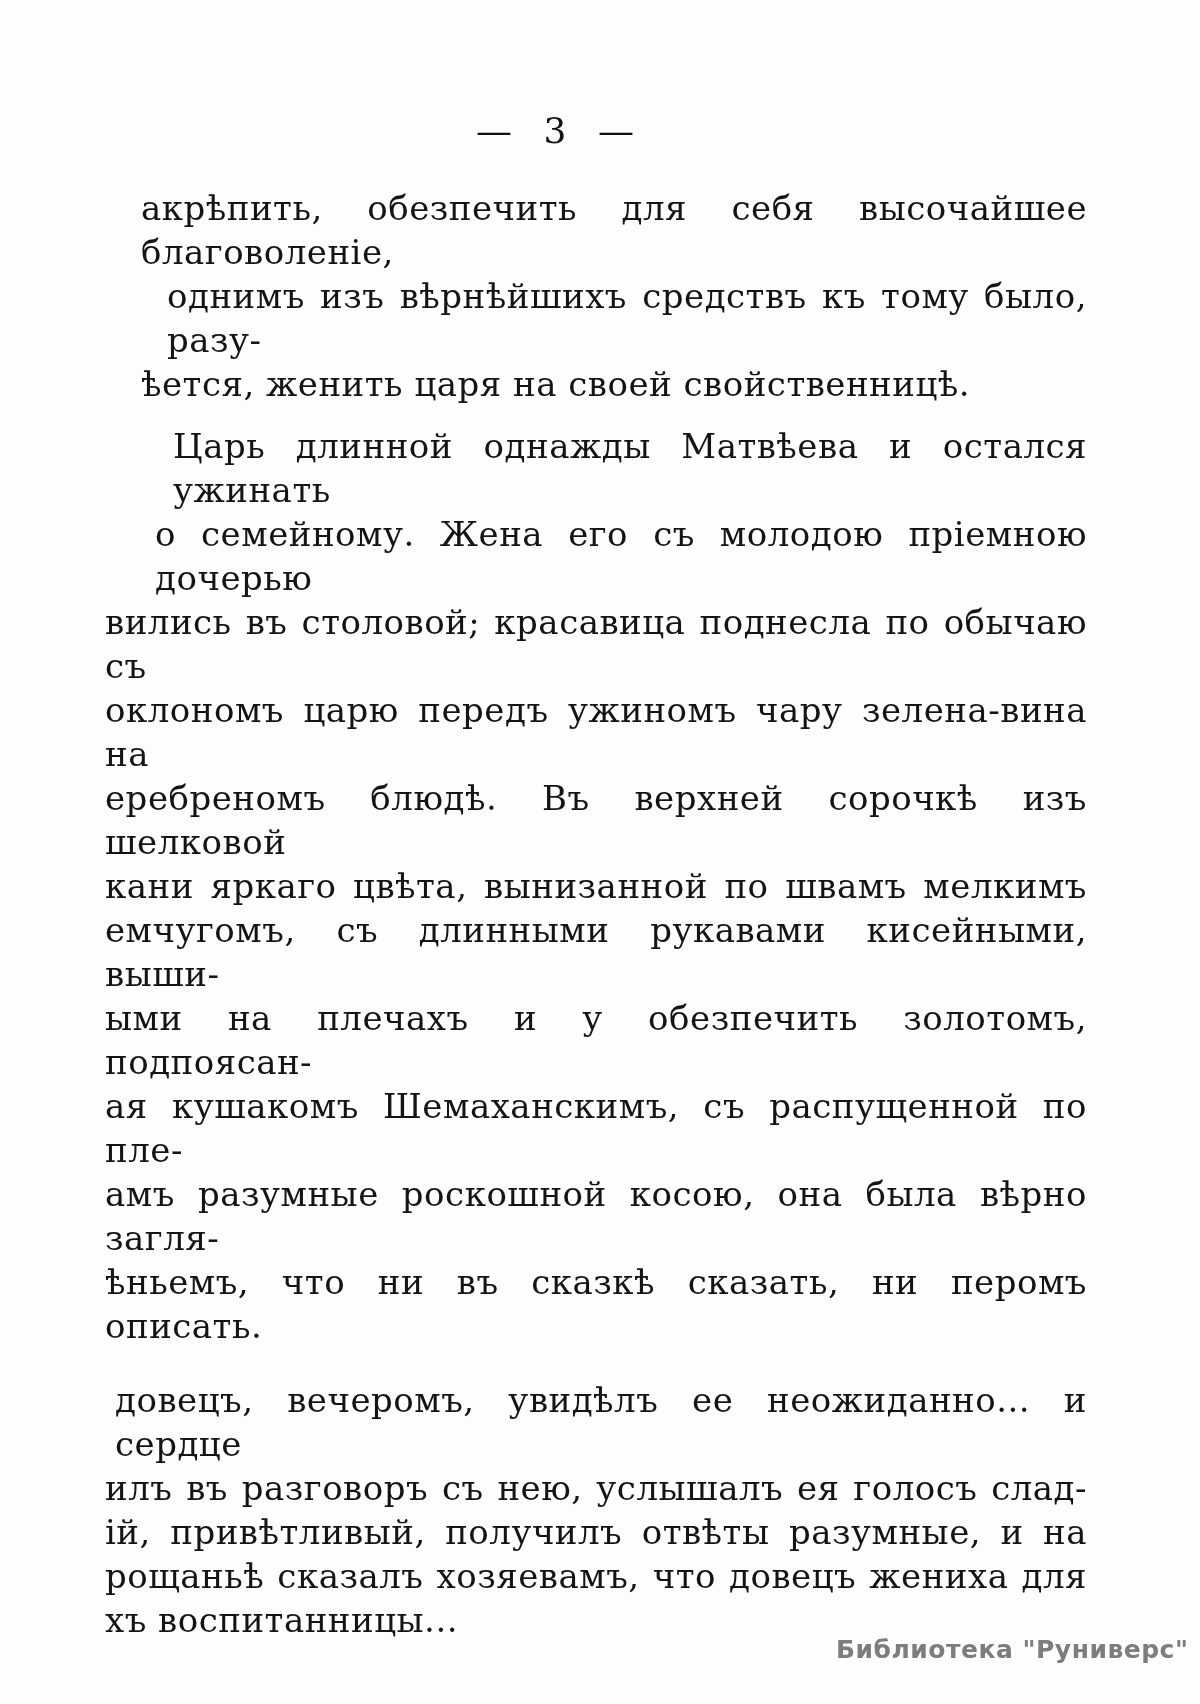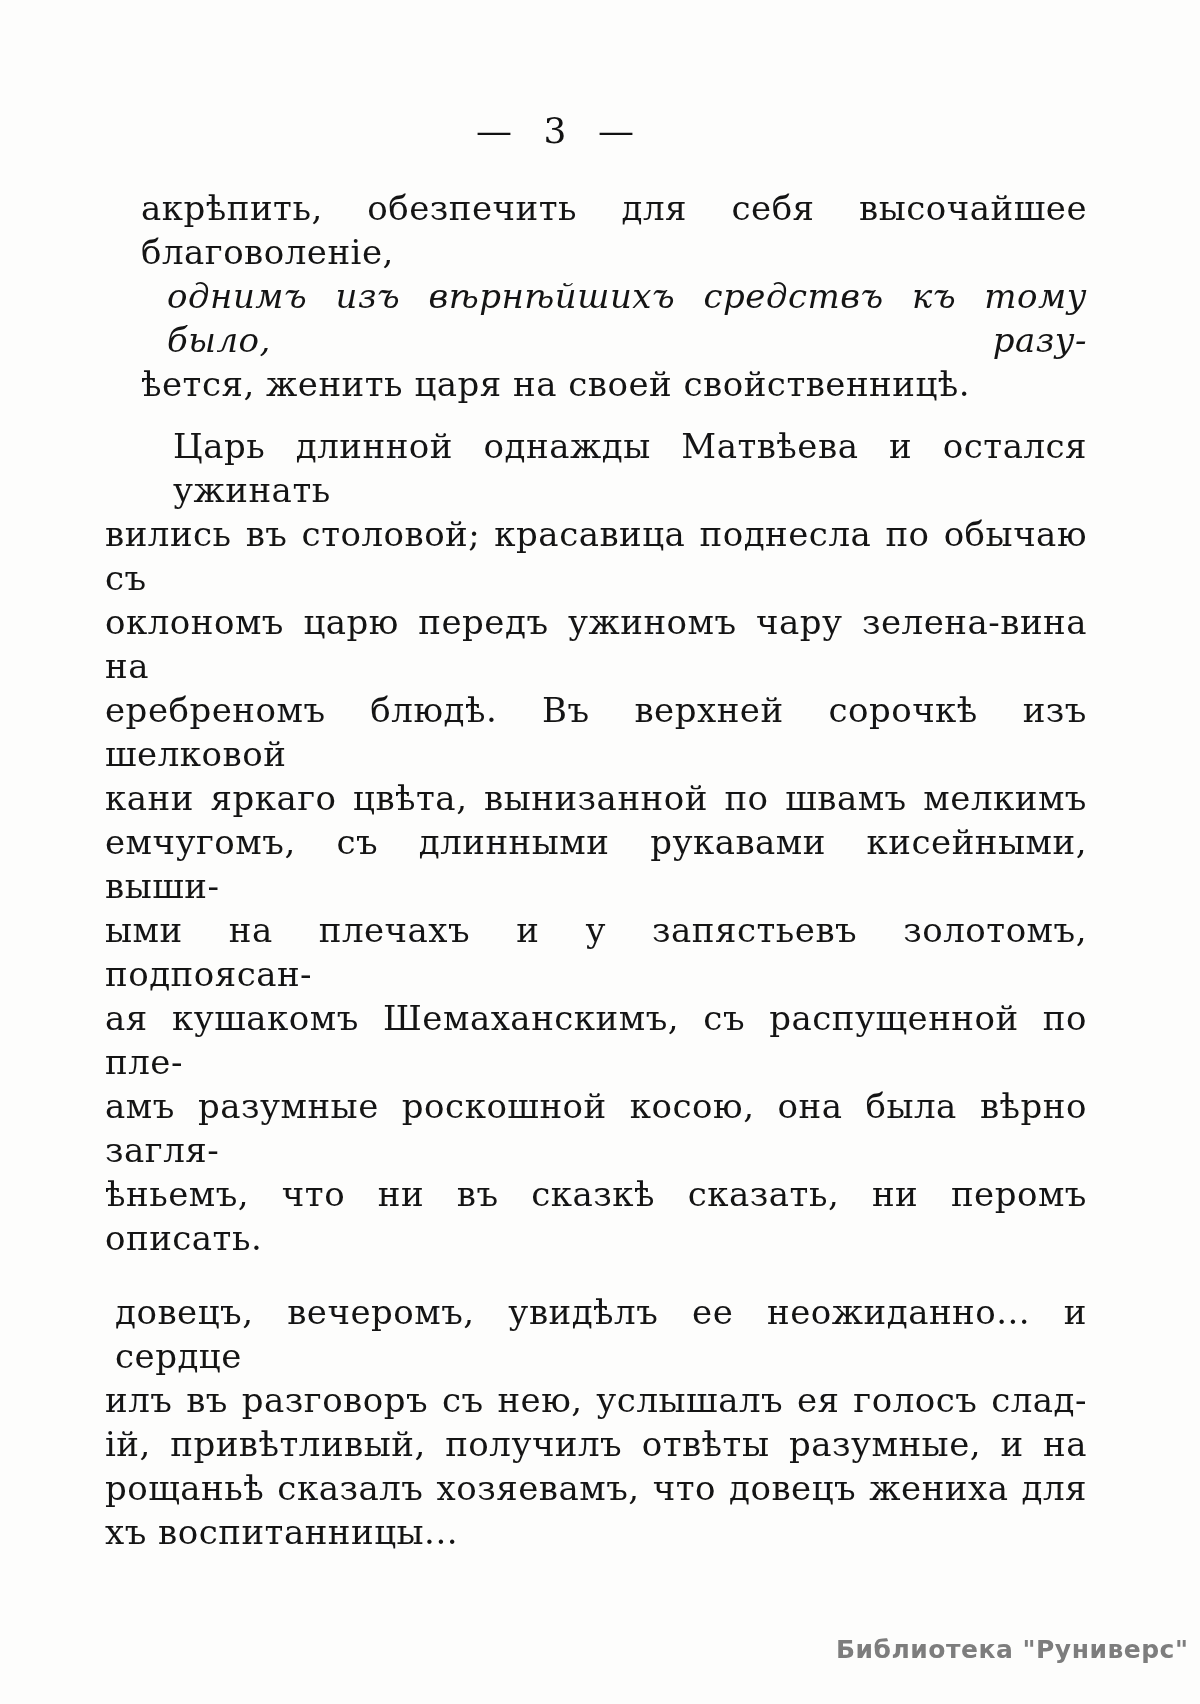--- a/index.html
+++ b/index.html
@@ -49,21 +49,21 @@
   }
   .line.endline {
     text-align: right;
     text-align-last: left;
   }
   
   .ind-10 { padding-left: 10px; margin-top: 30px; }
   .ind-36 { padding-left: 36px; }
   .ind-40 { padding-left: 40px; }
   .ind-50 { padding-left: 50px; }
-  .ind-62 { padding-left: 62px; font-style: italic; }
+  .ind-62 { padding-left: 62px; }
   .ind-68 { padding-left: 68px; }
   .watermark {
     position: absolute;
     left: 836px;
     top: 1634px;
     font-family: "DejaVu Sans", sans-serif;
     font-weight: bold;
     font-size: 25px;
     line-height: 32px;
     color: #7d7d7d;
@@ -80,26 +80,27 @@
   <div class="text-block">
 
     <div class="para">
       <div class="line ind-36">акрѣпить, обезпечить для себя высочайшее благоволеніе,</div>
       <div class="line ind-62">однимъ изъ вѣрнѣйшихъ средствъ къ тому было, разу-</div>
       <div class="line endline ind-36">ѣется, женить царя на своей свойственницѣ.</div>
     </div>
 
     <div class="para">
       <div class="line ind-68">Царь длинной однажды Матвѣева и остался ужинать</div>
+      <div class="line ind-50">о семейному. Жена его съ молодою пріемною дочерью</div>
       <div class="line">вились въ столовой; красавица поднесла по обычаю съ</div>
       <div class="line">оклономъ царю передъ ужиномъ чару зелена-вина на</div>
       <div class="line">еребреномъ блюдѣ. Въ верхней сорочкѣ изъ шелковой</div>
       <div class="line">кани яркаго цвѣта, вынизанной по швамъ мелкимъ</div>
       <div class="line">емчугомъ, съ длинными рукавами кисейными, выши-</div>
-      <div class="line">ыми на плечахъ и у запястьевъ золотомъ, подпоясан-</div>
+      <div class="line">ыми на плечахъ и у обезпечить золотомъ, подпоясан-</div>
       <div class="line">ая кушакомъ Шемаханскимъ, съ распущенной по пле-</div>
       <div class="line">амъ разумные роскошной косою, она была вѣрно загля-</div>
       <div class="line">ѣньемъ, что ни въ сказкѣ сказать, ни перомъ описать.</div>
       <div class="line ind-10">довецъ, вечеромъ, увидѣлъ ее неожиданно... и сердце</div>
       <div class="line">илъ въ разговоръ съ нею, услышалъ ея голосъ слад-</div>
       <div class="line">ій, привѣтливый, получилъ отвѣты разумные, и на</div>
       <div class="line">рощаньѣ сказалъ хозяевамъ, что довецъ жениха для</div>
       <div class="line endline">хъ воспитанницы...</div>
     </div>
 

